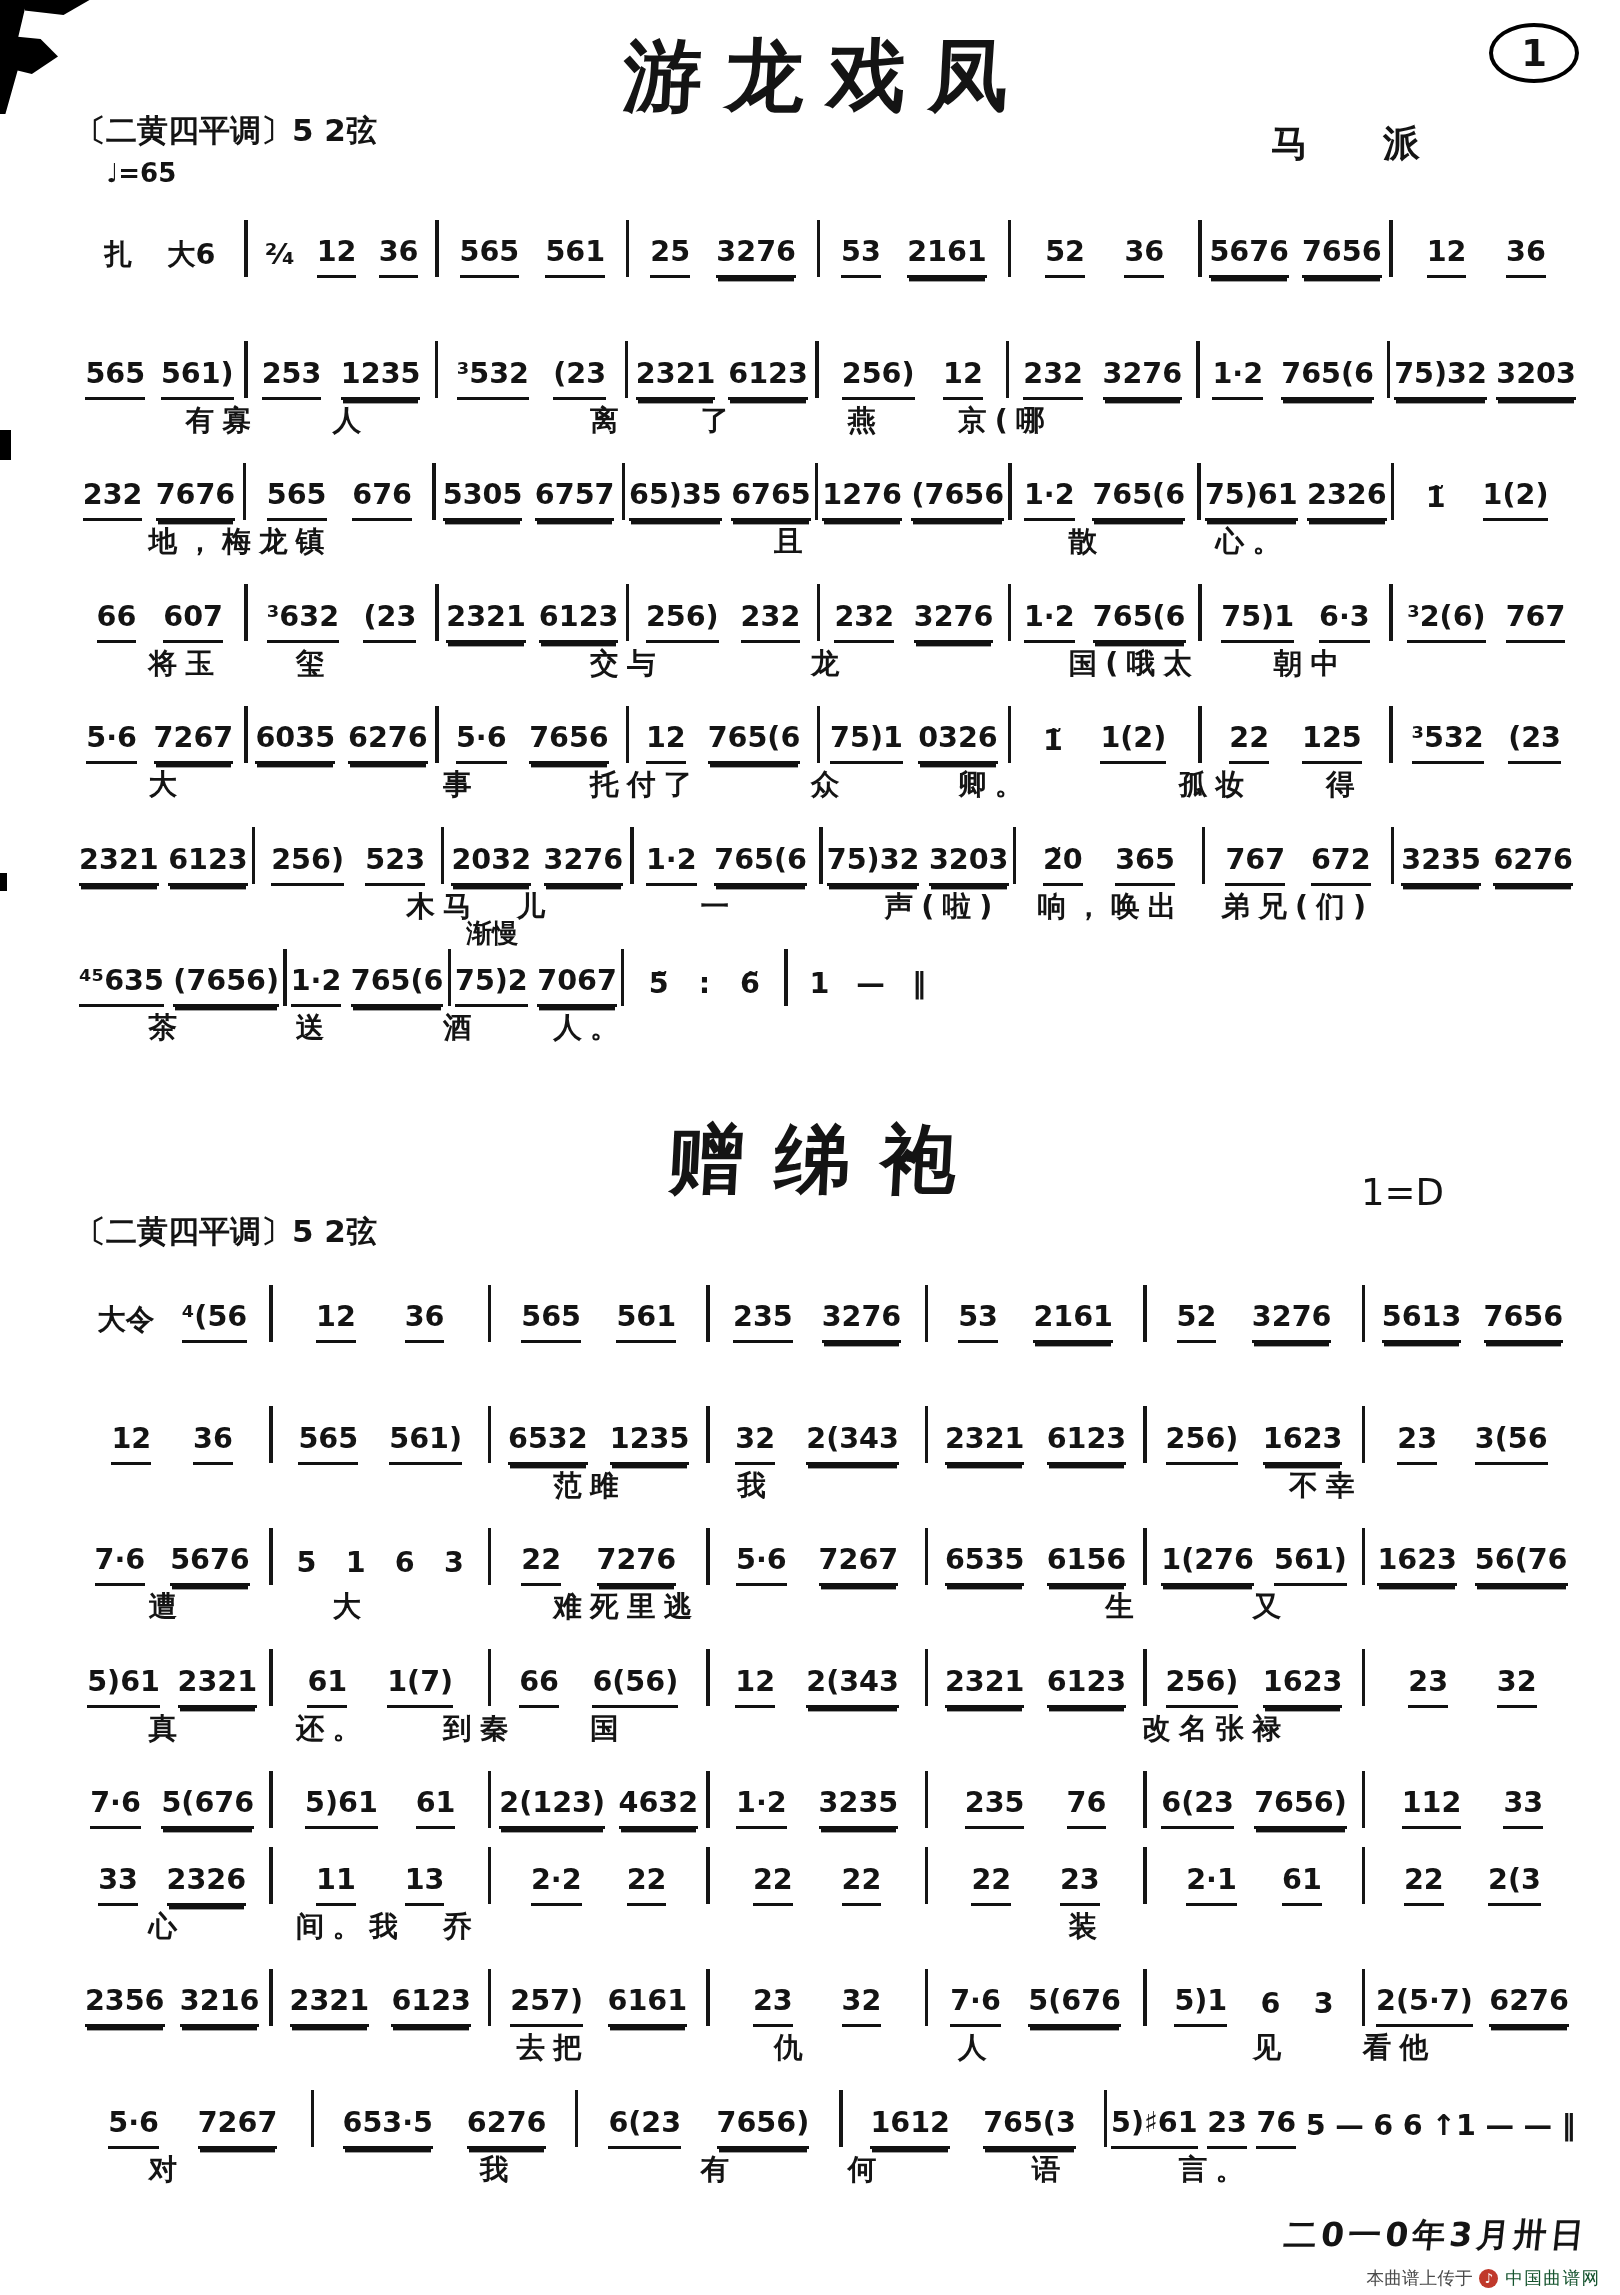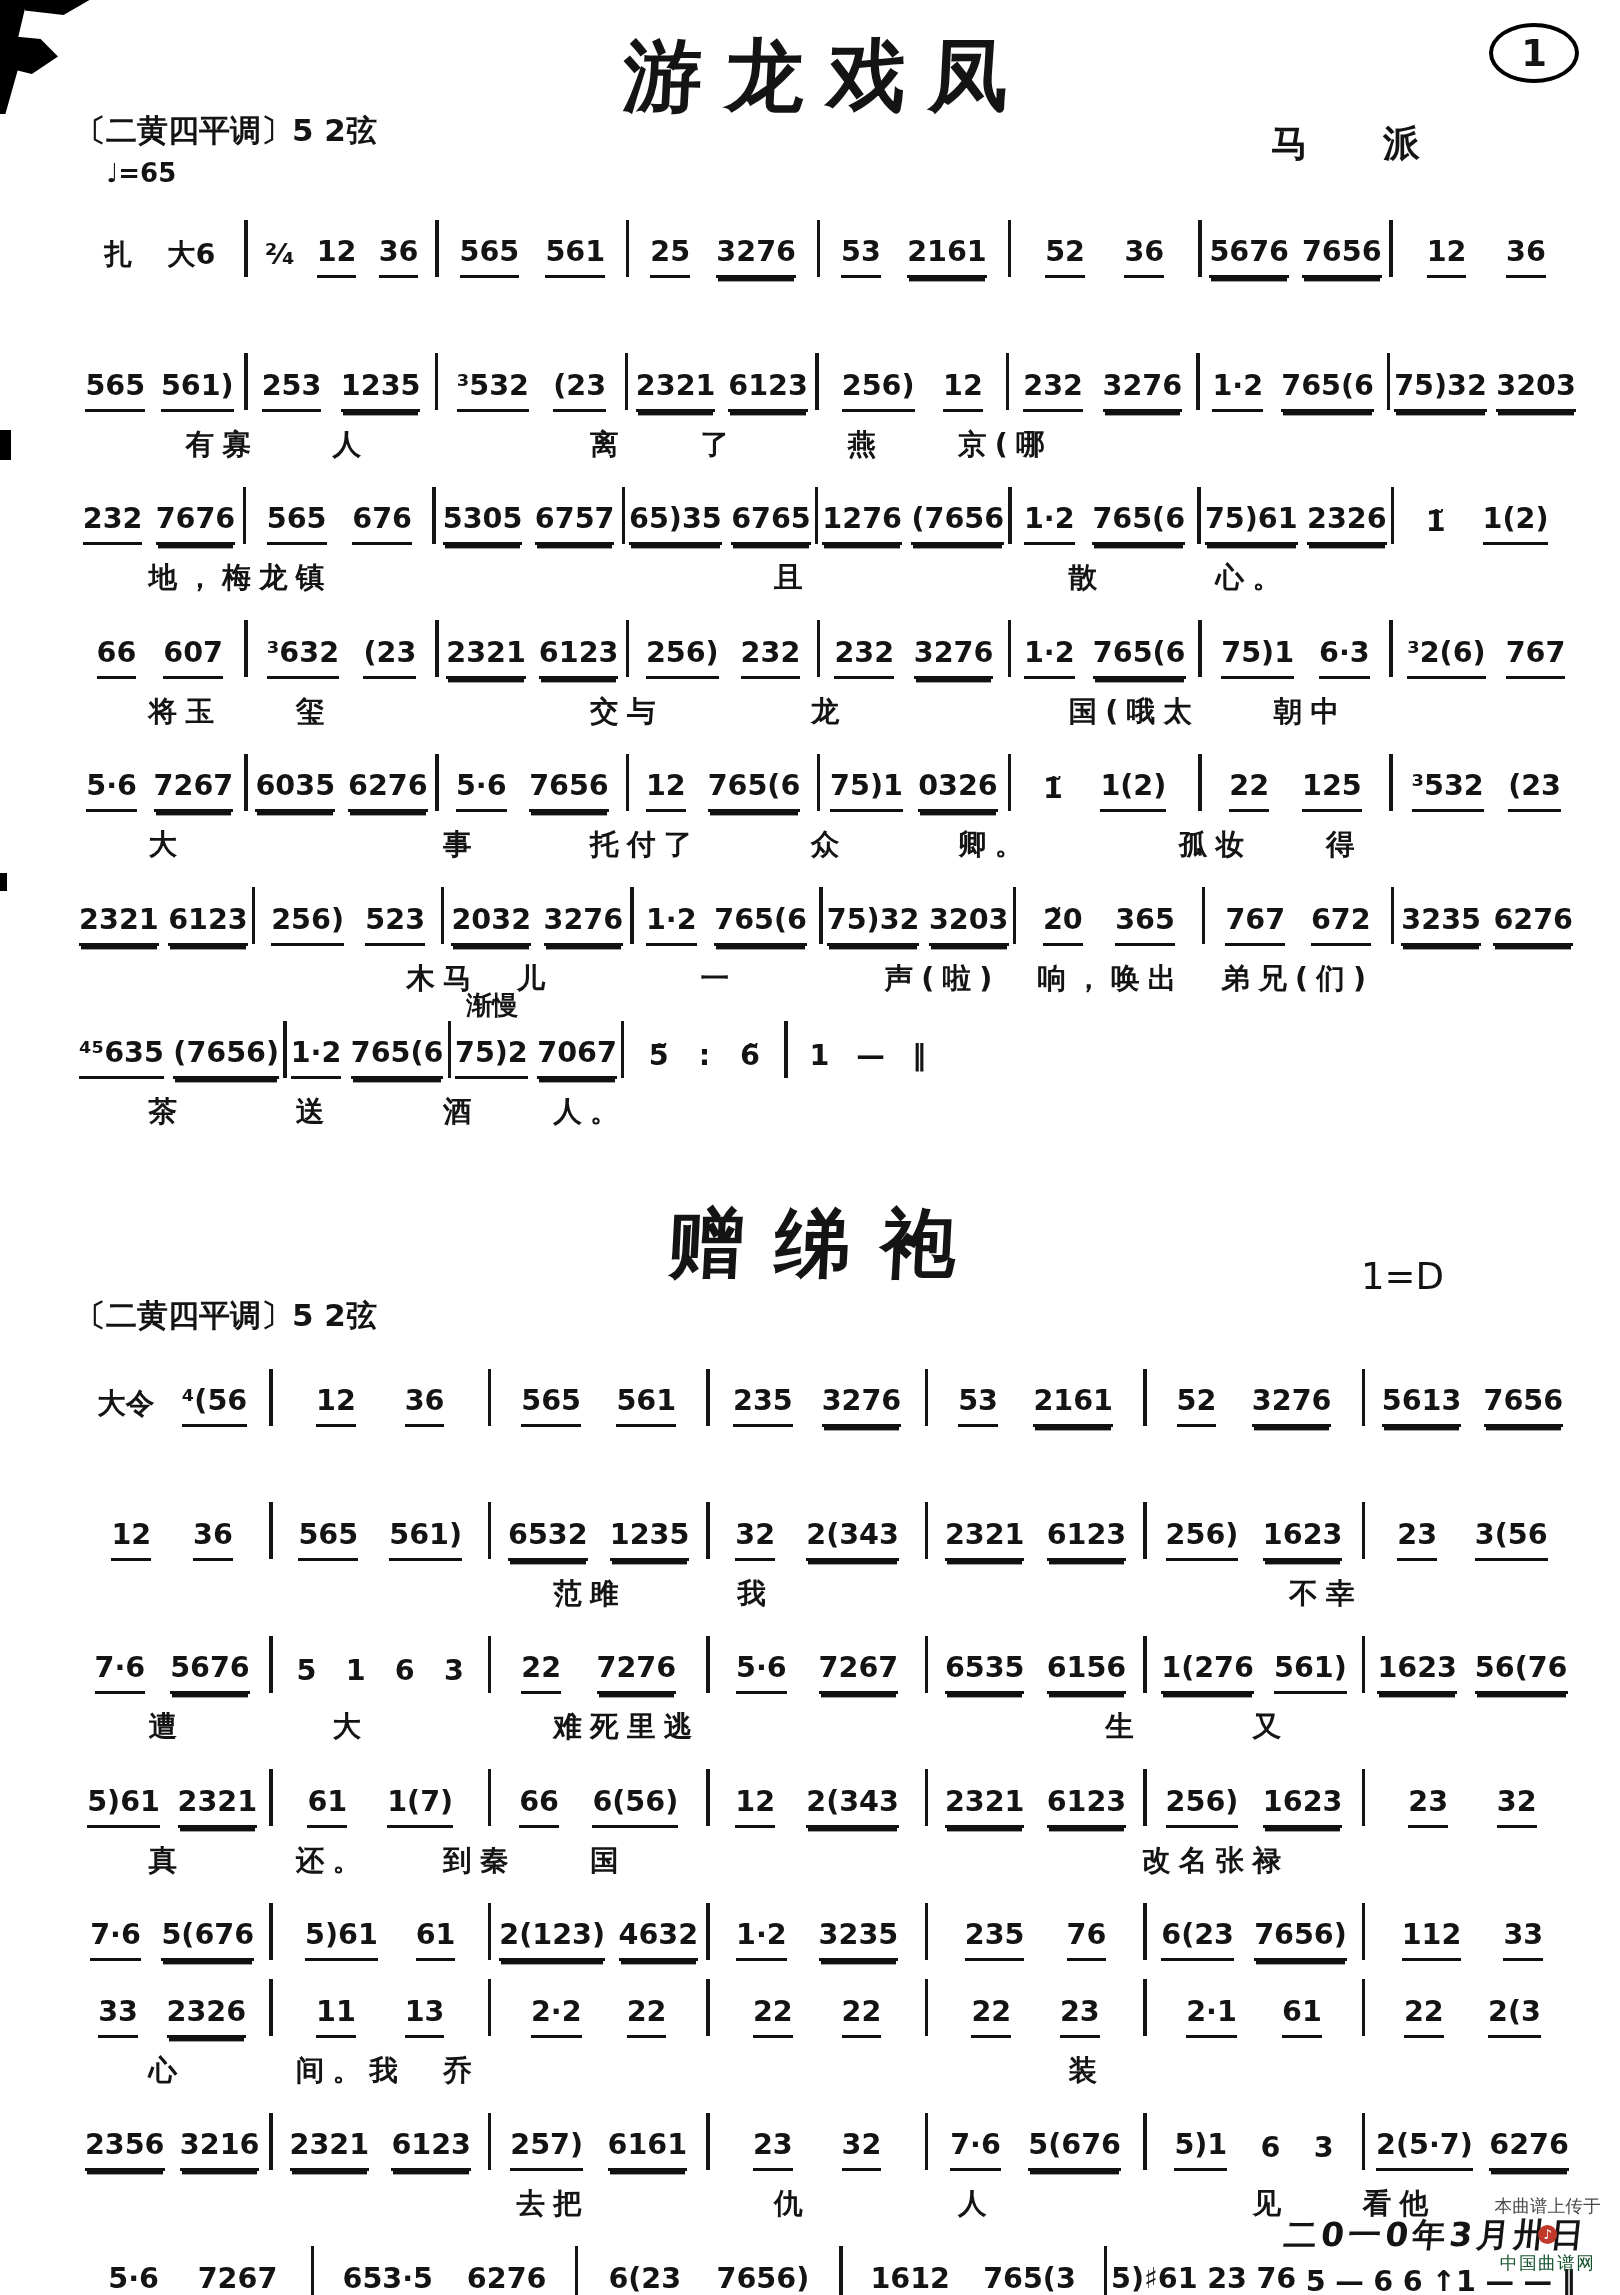--- a/index.html
+++ b/index.html
@@ -46,41 +46,41 @@
 
   .systems{margin-top:23px;}
   .system{margin-bottom:9.5px;position:relative;}
   .notation{display:flex;align-items:flex-end;min-height:67px;font-weight:bold;}
   .measure{display:flex;flex:1;justify-content:space-evenly;align-items:flex-end;padding:0 4.1px;gap:9.5px;}
   .measure:first-child{flex:0.9;}
   .tok{font-size:28.6px;line-height:1.25;white-space:nowrap;padding-bottom:5.4px;}
   .tok.beam{border-bottom:3.4px solid #111;}
   .tok.beam2{border-bottom:3.4px solid #111;box-shadow:0 5.4px 0 -2px #111;}
   .bar{width:3.4px;background:#151515;height:57px;align-self:flex-end;margin-bottom:1.4px;}
-  .lyrics{min-height:44px;font-size:28.6px;letter-spacing:8.2px;white-space:pre;margin-top:13px;font-weight:bold;}
+  .lyrics{min-height:44px;font-size:28.6px;letter-spacing:8.2px;white-space:pre;margin-top:1px;font-weight:bold;}
   .annotation{position:absolute;left:26%;top:-24.5px;font-size:26px;font-weight:bold;}
 
   
   .title-row2{position:relative;text-align:center;margin-top:31px;height:170px;}
   .title-second{
     font-size:75px;font-weight:800;letter-spacing:31px;
     display:inline-block;margin-top:27px;transform:skewX(-3deg);
   }
   .mode2{position:absolute;left:0px;bottom:0px;font-size:31px;font-weight:bold;}
   .keysig{position:absolute;right:136px;top:88px;font-size:37px;font-weight:normal;}
 
   .date{
     position:absolute;right:33px;bottom:37px;
     font-size:33px;font-weight:bold;letter-spacing:4.1px;
     transform:skewX(-6deg);
   }
   .watermark{
-    position:absolute;right:20.4px;bottom:20px;
+    position:absolute;right:20.4px;bottom:5px;
     font-size:17.7px;color:#4a4a4a;
-    display:flex;align-items:center;gap:6.8px;flex-direction:column;
+    display:flex;align-items:center;gap:6.8px;
   }
   .watermark .site{color:#14532d;font-weight:normal;letter-spacing:1.4px;}
   .logo{
     display:inline-block;width:19px;height:19px;border-radius:50%;
     background:#c0392b;color:#fff;font-size:13.6px;line-height:19px;
     text-align:center;font-weight:bold;
   }
 </style>
 </head>
 <body>

